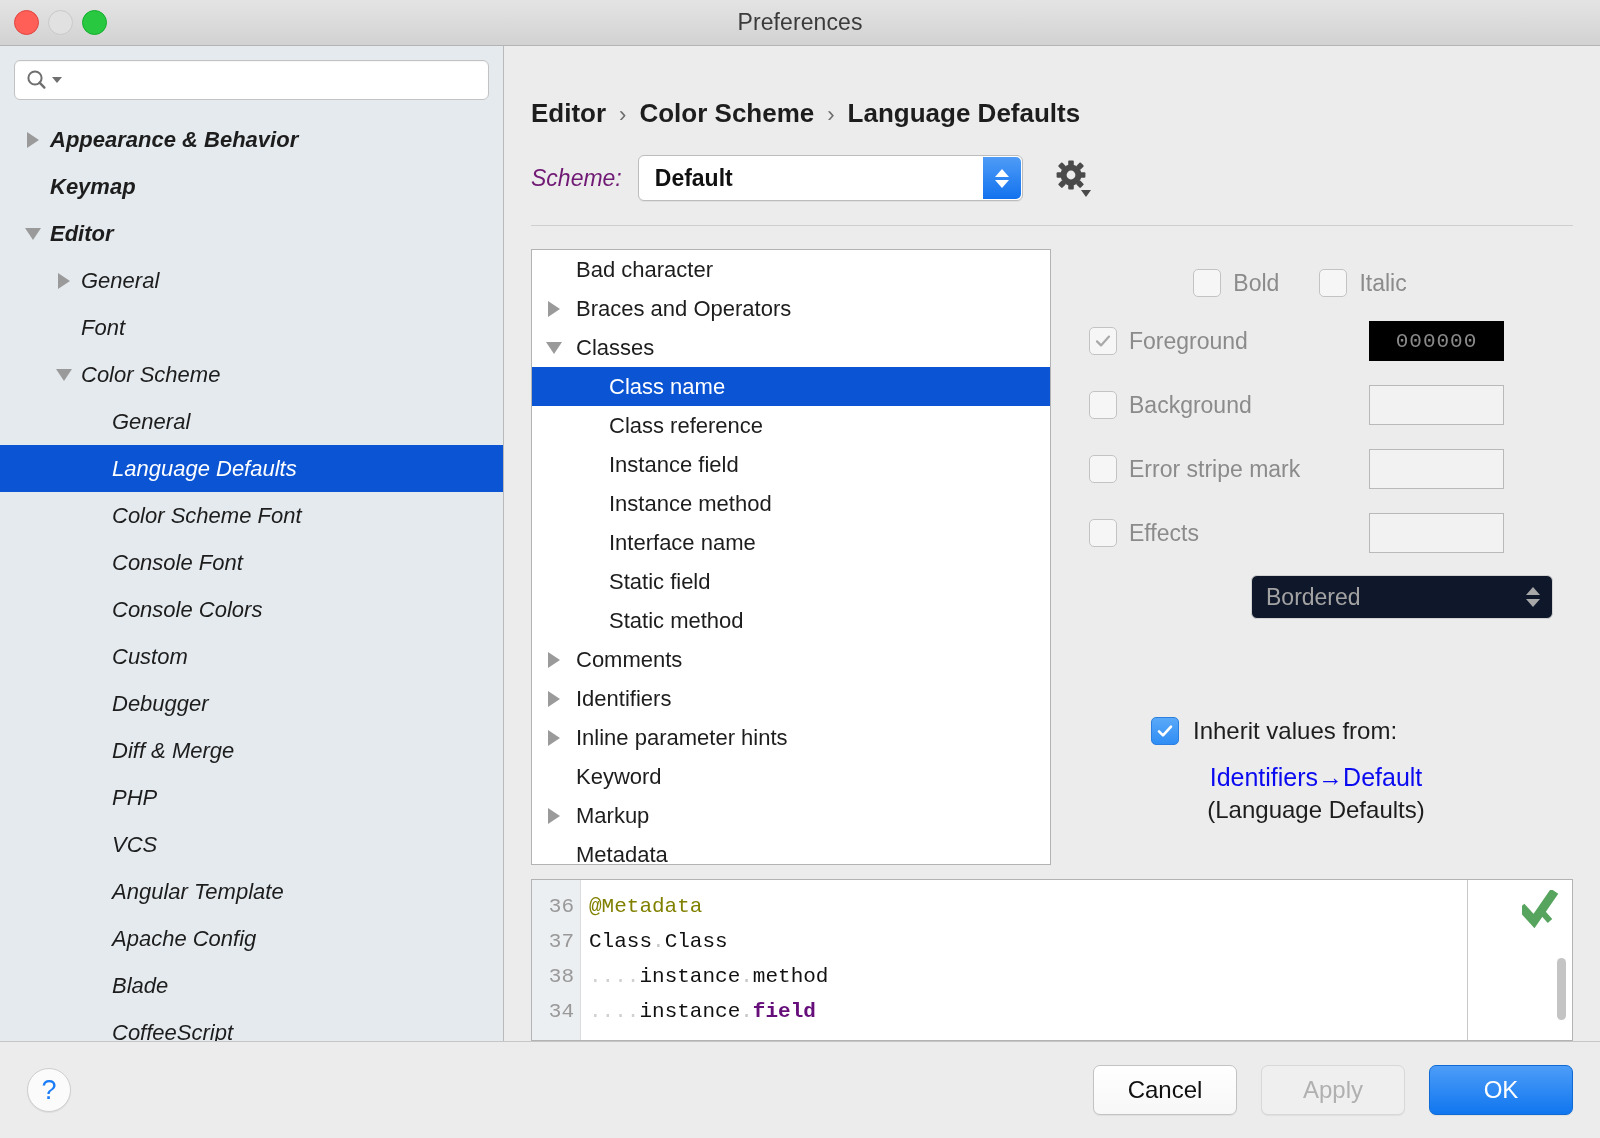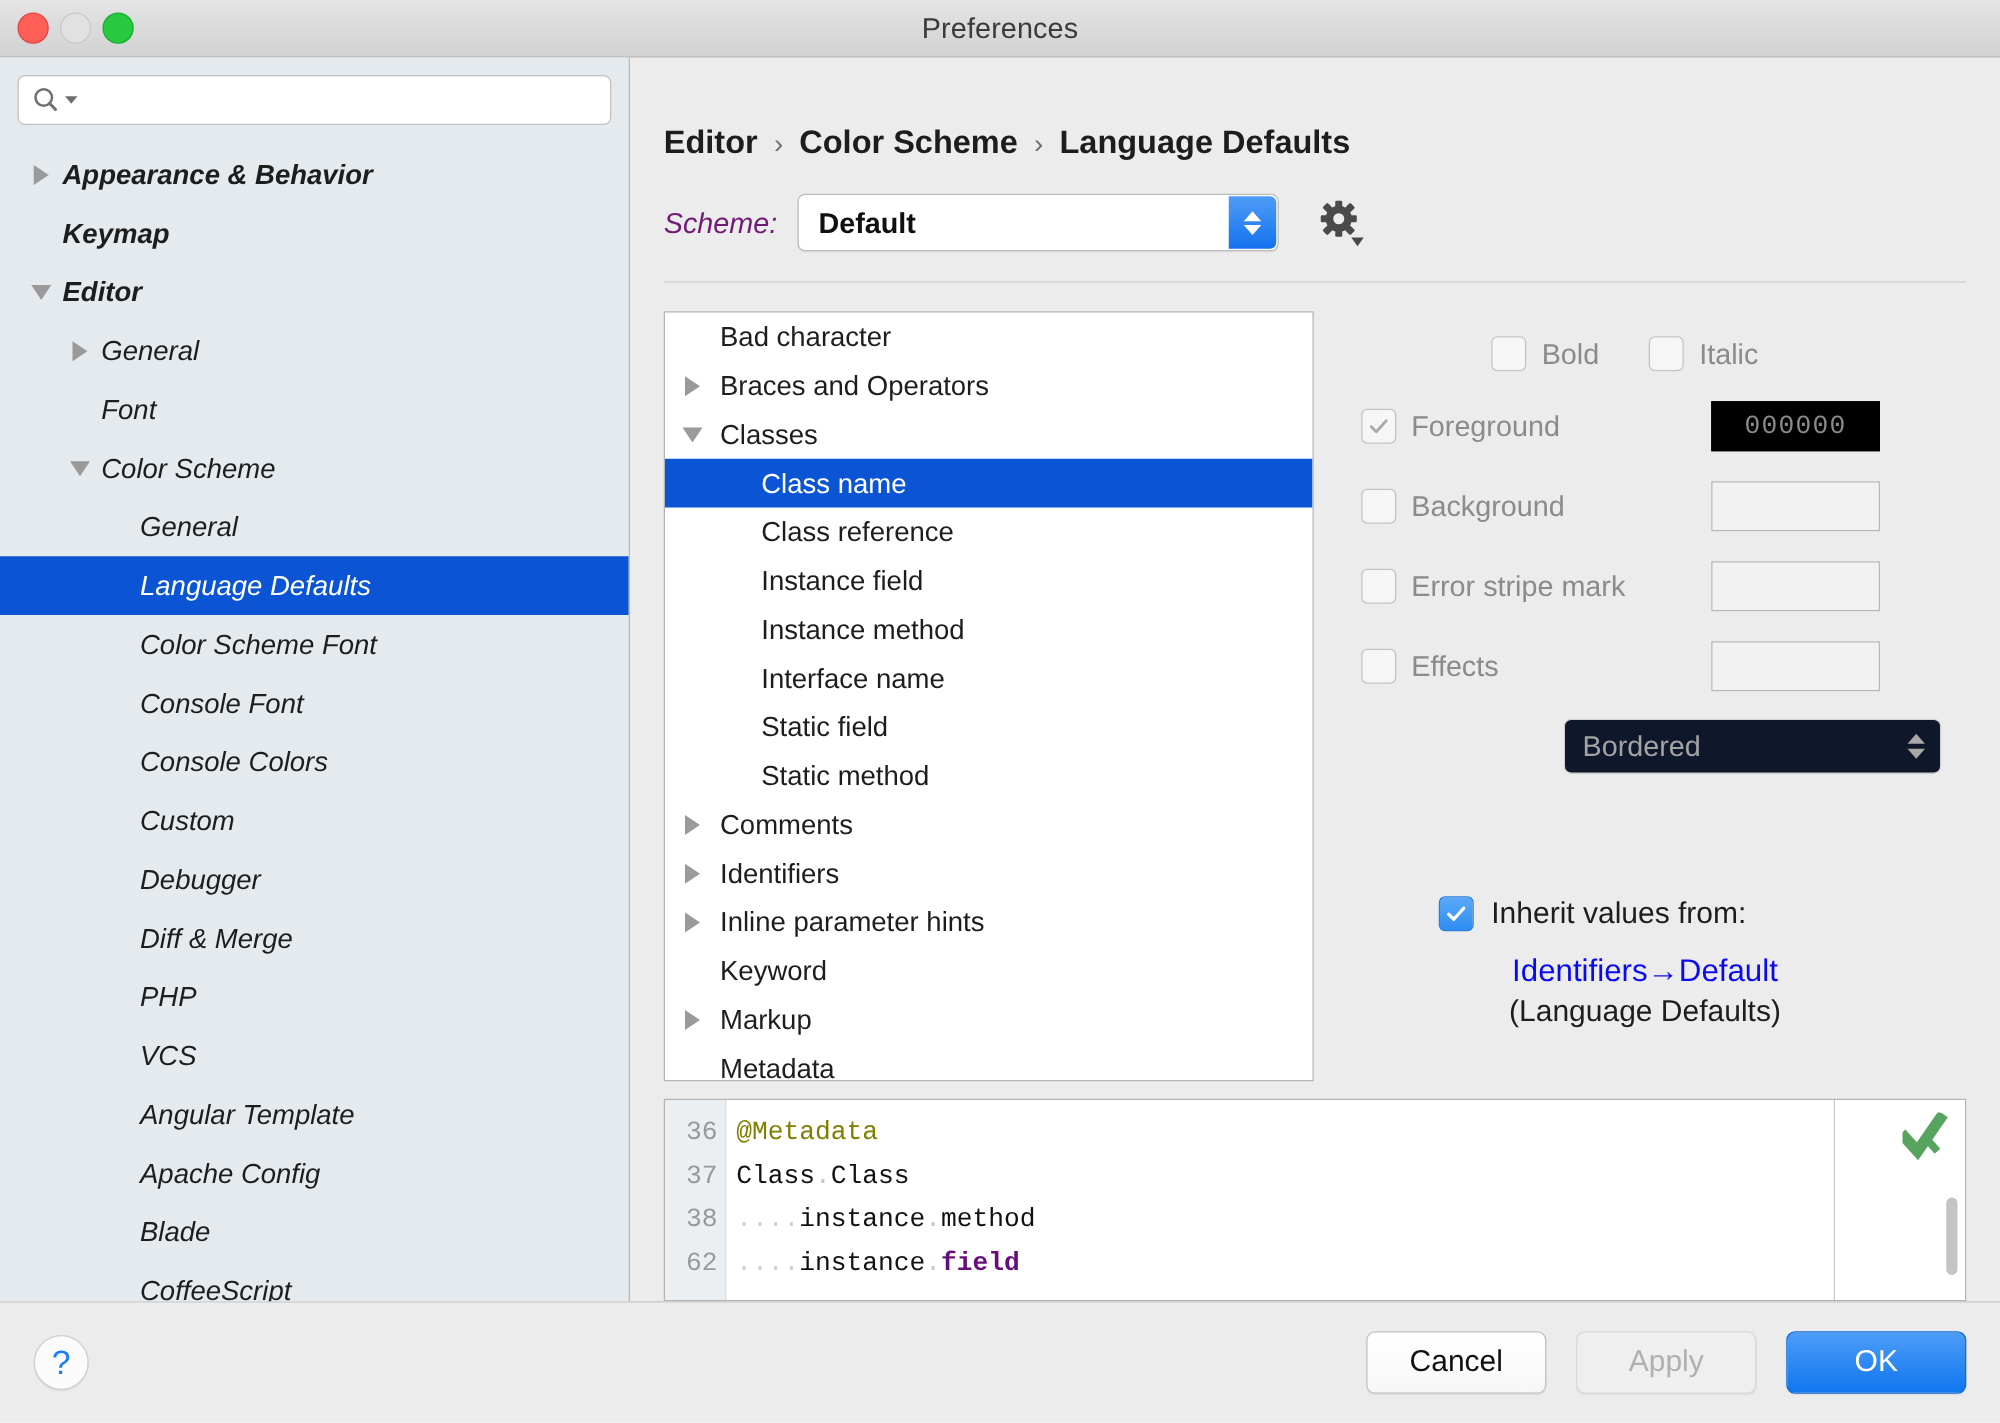--- a/index.html
+++ b/index.html
@@ -724,21 +724,21 @@
           </div>
 
         </div>
       </div>
 
       <div class="preview-wrap">
         <div class="gutter" id="gutter">
             <div>36</div>
             <div>37</div>
             <div>38</div>
-            <div>62</div>
+            <div>34</div>
           </div>
         <div class="code" id="code">
             <div><span class="anno">@Metadata</span></div>
             <div><span>Class</span><span class="dot2">.</span><span>Class</span></div>
             <div><span class="ws">....</span><span>instance</span><span class="dot2">.</span><span>method</span></div>
             <div><span class="ws">....</span><span>instance</span><span class="dot2">.</span><span class="fld">field</span></div>
           </div>
         <div class="preview-right">
           <div class="inspect-mark">
             <svg width="46" height="38" viewBox="0 0 46 38">

